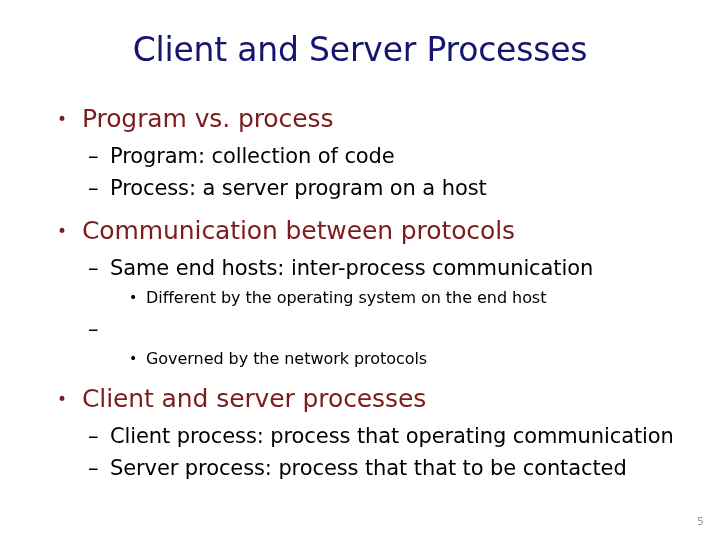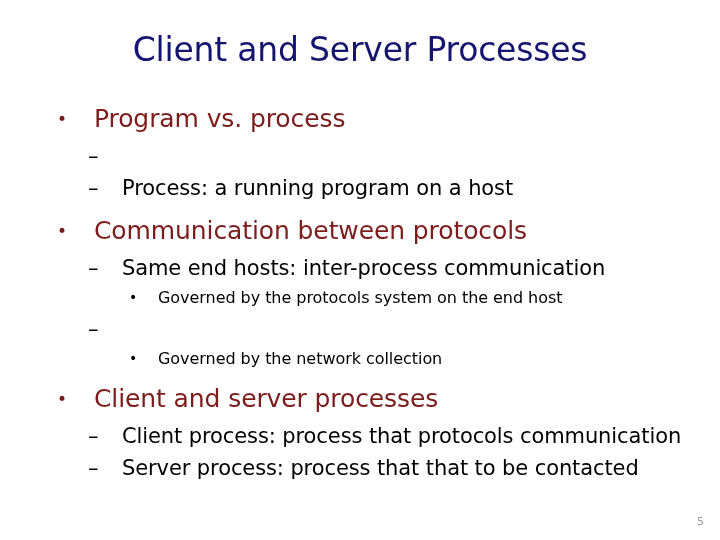--- a/index.html
+++ b/index.html
@@ -47,21 +47,20 @@
     color: #000000;
   }
   .b .mark {
     flex: 0 0 auto;
     text-align: left;
     font-family: "DejaVu Sans", "Liberation Sans", sans-serif;
   }
   .b .txt {
     flex: 0 1 auto;
     white-space: nowrap;
-    margin-left: 12px;
   }
 
   
   .lvl1 {
     padding-left: 57px;
     font-size: 25px;
     line-height: 38px;
     color: #7C1C1C;
     margin-top: 0;
   }
@@ -123,59 +122,60 @@
 
   <div class="body-area">
 
     <div class="b lvl1">
       <span class="mark">•</span>
       <span class="txt">Program vs. process</span>
     </div>
 
     <div class="b lvl2 gap-top-sm">
       <span class="mark">–</span>
+      <span class="txt">Program: collection of code</span>
     </div>
 
     <div class="b lvl2">
       <span class="mark">–</span>
-      <span class="txt">Process: a running program on a host</span>
+      <span class="txt">Process: a server program on a host</span>
     </div>
 
     <div class="b lvl1 gap-top-md">
       <span class="mark">•</span>
       <span class="txt">Communication between protocols</span>
     </div>
 
     <div class="b lvl2 gap-top-sm">
       <span class="mark">–</span>
       <span class="txt">Same end hosts: inter-process communication</span>
     </div>
 
     <div class="b lvl3">
       <span class="mark">•</span>
-      <span class="txt">Governed by the protocols system on the end host</span>
+      <span class="txt">Different by the operating system on the end host</span>
     </div>
 
     <div class="b lvl2 gap-top-sm">
       <span class="mark">–</span>
     </div>
 
     <div class="b lvl3">
       <span class="mark">•</span>
-      <span class="txt">Governed by the network collection</span>
+      <span class="txt">Governed by the network protocols</span>
     </div>
 
     <div class="b lvl1 gap-top-md">
       <span class="mark">•</span>
       <span class="txt">Client and server processes</span>
     </div>
 
     <div class="b lvl2 gap-top-sm">
       <span class="mark">–</span>
-      <span class="txt">Client process: process that protocols communication</span>
+      <span class="txt">Client process: process that operating communication</span>
     </div>
 
     <div class="b lvl2">
       <span class="mark">–</span>
       <span class="txt">Server process: process that that to be contacted</span>
     </div>
 
   </div>
 
   <div class="page-number">5</div>

